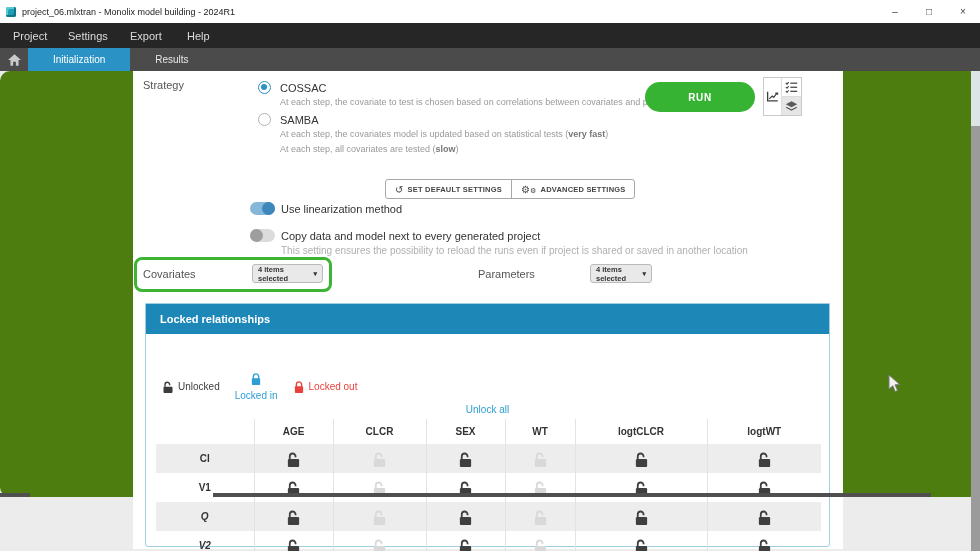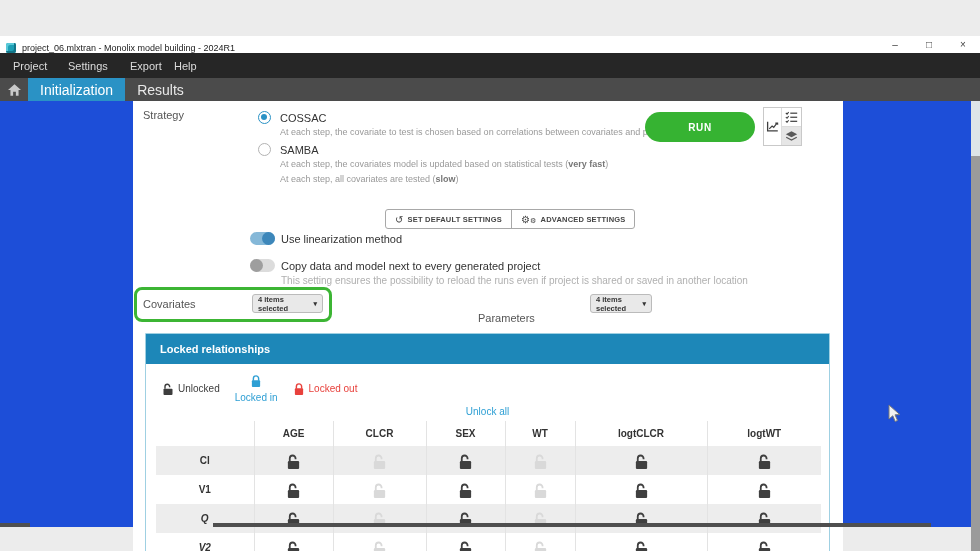--- a/index.html
+++ b/index.html
@@ -1,39 +1,39 @@
 <!DOCTYPE html>
 <html><head>
 <meta charset="utf-8">
 <style>
   * { margin:0; padding:0; box-sizing:border-box; }
   html,body { width:980px; height:551px; overflow:hidden;
     font-family:"Liberation Sans", sans-serif; background:#ececec; }
 
   
-  .titlebar { height:17px; background:#ffffff; display:flex; align-items:flex-end;margin-top:36px; }
+  .titlebar { height:23px; background:#ffffff; display:flex; align-items:center; }
   .app-ico { width:10px; height:10px; margin:0 6px 0 6px; border-radius:2px;
     background:#1d9fb5; box-shadow:inset -2px -2px 0 #127487, inset 2px 2px 0 #59c9d8; }
   .title-text { font-size:9px; color:#222; }
   .win-controls { margin-left:auto; display:flex; align-items:center; gap:0; }
   .win-btn { width:34px; text-align:center; font-size:10px; color:#444; line-height:17px; }
 
   
   .menubar { height:25px; background:#262626; display:flex; align-items:center; padding-left:13px; }
   .menu-item { font-size:11px; color:#dcdcdc; }
-  .menu-item.m0{width:55px}.menu-item.m1{width:62px}.menu-item.m2{width:44px}.menu-item.m3{width:40px}
+  .menu-item.m0{width:55px}.menu-item.m1{width:62px}.menu-item.m2{width:57px}.menu-item.m3{width:40px}
 
   
   .tabbar { height:23px; background:#4b4b4b; display:flex; align-items:stretch; }
   .home-cell { width:28px; display:flex; align-items:center; justify-content:center; }
-  .tab { display:flex; align-items:center; padding:0 12px; font-size:14px; color:#e8e8e8; }
+  .tab { display:flex; align-items:center; padding:0 25px; font-size:10px; color:#e8e8e8; }
   .tab.active { background:#2a92c5; color:#fff; }
 
   
-  .viewport { position:relative; height:426px; background:#1d4ed8; }
+  .viewport { position:relative; height:426px; background:#4d7c0f;border-radius:10px; }
   .card { position:absolute; left:133px; top:0; width:710px; height:478px; background:#fff; }
 
   .strategy-label { position:absolute; left:10px; top:8px; font-size:11px; color:#555; }
   .options { position:absolute; left:125px; top:8px; width:500px; }
   .opt-head { display:flex; align-items:center; gap:9px; height:15px; margin-top:1px; }
   .radio { width:13px; height:13px; border-radius:50%; border:1.5px solid #b3b3b3; background:#fff;
     position:relative; flex:0 0 auto; }
   .radio.sel { border-color:#2a92c5; }
   .radio.sel::after { content:""; position:absolute; left:2px; top:2px; width:6px; height:6px;
     border-radius:50%; background:#2a92c5; }
@@ -79,21 +79,21 @@
 
   .green-box { position:absolute; left:134px; top:186px; width:198px; height:35px;
     border:3px solid #3cb534; border-radius:8px; z-index:6; pointer-events:none; }
 
   
   .locked-panel { position:absolute; left:12px; top:232px; width:685px; height:244px;
     border:1px solid #9fd0e2; border-radius:0 0 3px 3px; background:#fff; }
   .lp-header { height:30px; background:#1d87b8; color:#fff; font-weight:bold; font-size:11px;
     line-height:30px; padding-left:14px; }
   .legend { display:flex; align-items:center; gap:15px; margin:10px 0 0 16px; }
-  .legend-item { display:flex; align-items:center; gap:4px; font-size:10px; }
+  .legend-item { display:flex; align-items:center; gap:4px; font-size:10px;margin-top:28px; }
   .legend-item .lock { width:12px; height:14px; }
   .li-unlocked { color:#3d3d3d; } .li-in { color:#2e9fd4;flex-direction:column; } .li-out { color:#e8413c; }
   .unlock-all { text-align:center; margin-top:3px; font-size:10px; color:#2e9fd4; }
 
   table.locks { margin:4px 10px 0 10px; width:665px; border-collapse:collapse; table-layout:fixed; }
   table.locks th, table.locks td { border-left:1px solid #e3e3e3; text-align:center; }
   table.locks th:first-child, table.locks td:first-child { border-left:none; }
   table.locks thead th { height:25px; font-size:10px; color:#333; font-weight:bold; }
   table.locks tbody td { height:29px; }
   table.locks tbody tr:nth-child(odd) td { background:#ededed; }
@@ -228,21 +228,21 @@
       <span class="toggle off"></span>
       <span class="toggle-label">Copy data and model next to every generated project</span>
     </div>
     <div class="toggle-note">This setting ensures the possibility to reload the runs even if project is shared or saved in another location</div>
 
     <div class="sel-label" style="left:10px; top:197px">Covariates</div>
     <div class="dropdown" style="left:119px; top:193px; width:71px">
       <span>4 items selected</span>
       <span class="caret">▾</span>
     </div>
-    <div class="sel-label" style="left:345px; top:211px">Parameters</div>
+    <div class="sel-label" style="left:345px; top:197px">Parameters</div>
     <div class="dropdown" style="left:457px; top:193px; width:62px">
       <span>4 items selected</span>
       <span class="caret">▾</span>
     </div>
 
     <div class="locked-panel">
       <div class="lp-header">Locked relationships</div>
       <div class="legend">
         <span class="legend-item li-unlocked">
           <svg class="lock" viewBox="0 0 16 17">

